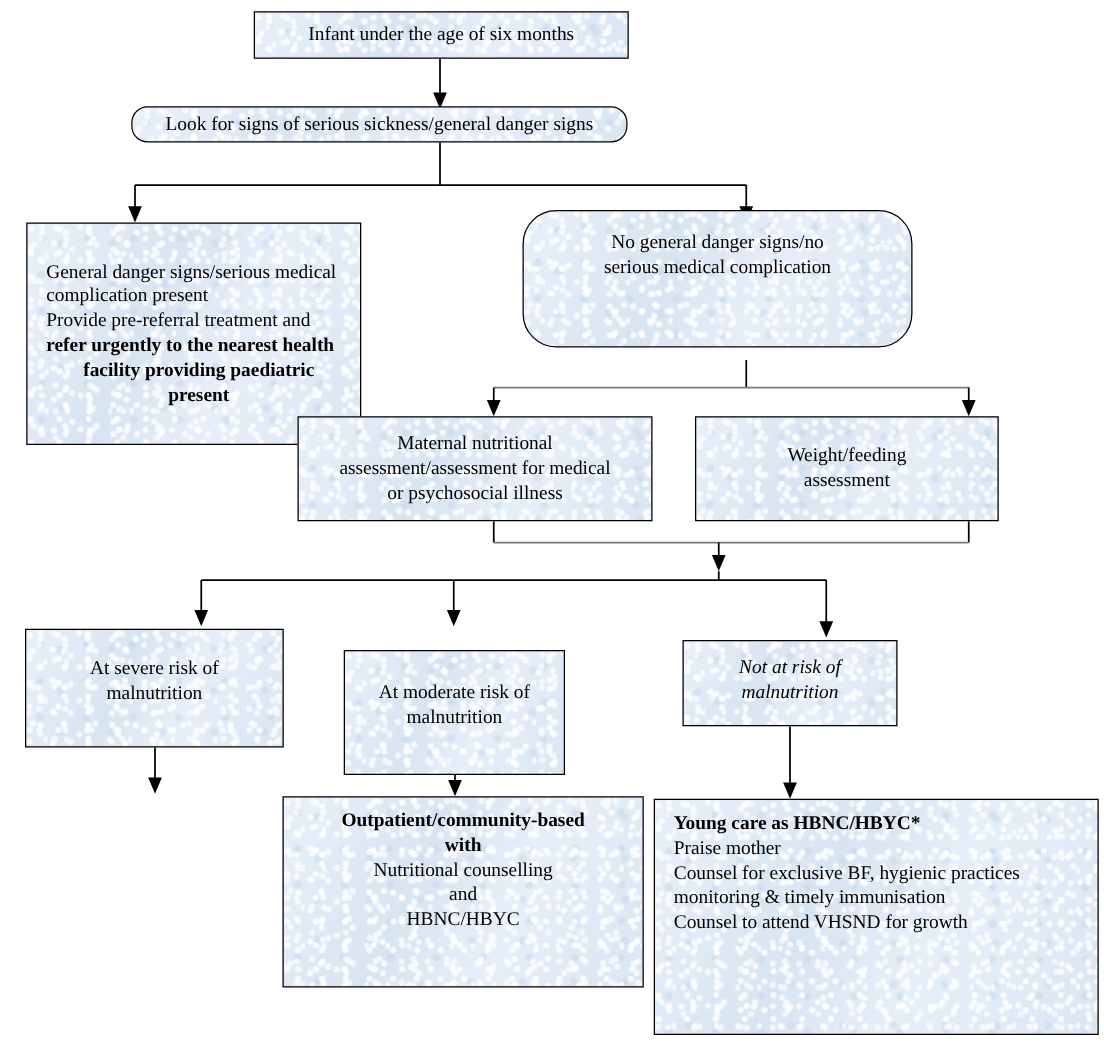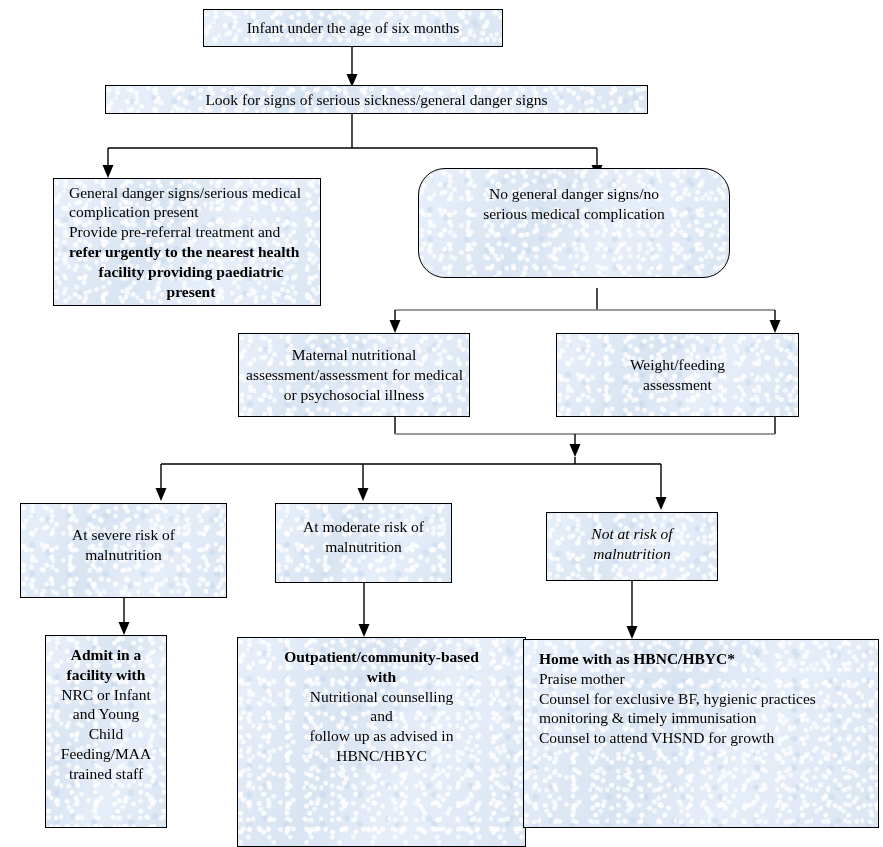--- a/index.html
+++ b/index.html
@@ -147,46 +147,46 @@
       <polygon class="head" points="632,639 626.5,626 637.5,626"></polygon>
     </g>
   </svg>
 
   <div class="node center" style="left:203px; top:9px; width:300px; height:38px;">
     <div class="pad">
       <span class="line">Infant under the age of six months</span>
     </div>
   </div>
 
-  <div class="node center" style="left:105px; top:85px; width:543px; height:29px;">
+  <div class="node center" style="left:105px; top:85px; width:397px; height:29px;border-radius:13px;">
     <div class="pad">
       <span class="line">Look for signs of serious sickness/general danger signs</span>
     </div>
   </div>
 
-  <div class="node left" style="left:21px; top:178px; width:268px; height:128px;margin-left:32px;">
+  <div class="node left" style="left:21px; top:178px; width:268px; height:178px;">
     <div class="pad">
       <span class="line">General danger signs/serious medical</span>
       <span class="line">complication present</span>
       <span class="gap"></span>
       <span class="line">Provide pre-referral treatment and</span>
       <span class="line b">refer urgently to the nearest health</span>
       <span class="line b" style="text-align:center">facility providing paediatric</span>
       <span class="line b" style="text-align:center">present</span>
     </div>
   </div>
 
   <div class="node center" style="left:418px; top:168px; width:312px; height:110px;border-radius:27px;">
     <div class="pad" style="margin-bottom:38px;">
       <span class="line">No general danger signs/no</span>
       <span class="line">serious medical complication</span>
     </div>
   </div>
 
-  <div class="node center" style="left:238px; top:333px; width:232px; height:84px;">
+  <div class="node center" style="left:238px; top:333px; width:284px; height:84px;">
     <div class="pad">
       <span class="line">Maternal nutritional</span>
       <span class="line">assessment/assessment for medical</span>
       <span class="line">or psychosocial illness</span>
     </div>
   </div>
 
   <div class="node center" style="left:556px; top:333px; width:243px; height:84px;">
     <div class="pad">
       <span class="line">Weight/feeding</span>
@@ -194,60 +194,48 @@
     </div>
   </div>
 
   <div class="node center" style="left:20px; top:503px; width:207px; height:95px;">
     <div class="pad" style="margin-bottom:12px;">
       <span class="line">At severe risk of</span>
       <span class="line">malnutrition</span>
     </div>
   </div>
 
-  <div class="node center" style="left:275px; top:503px; width:177px; height:80px;">
+  <div class="node center" style="left:275px; top:520px; width:177px; height:100px;">
     <div class="pad" style="margin-bottom:12px;">
       <span class="line">At moderate risk of</span>
       <span class="line">malnutrition</span>
     </div>
   </div>
 
   <div class="node center" style="left:546px; top:512px; width:172px; height:69px;font-style:italic;">
     <div class="pad" style="margin-bottom:6px;">
       <span class="line">Not at risk of</span>
       <span class="line">malnutrition</span>
     </div>
   </div>
 
-  <div class="node center top-anchor" style="left:45px; top:635px; width:122px; height:193px;">
-    <div class="pad">
-      <span class="line b">Admit in a</span>
-      <span class="line b">facility with</span>
-      <span class="line">NRC or Infant</span>
-      <span class="line">and Young</span>
-      <span class="line">Child</span>
-      <span class="line">Feeding/MAA</span>
-      <span class="line">trained staff</span>
-    </div>
-  </div>
-
-  <div class="node center top-anchor" style="left:226px; top:637px; width:289px; height:210px;margin-left:11px;">
+
+  <div class="node center top-anchor" style="left:226px; top:637px; width:289px; height:153px;">
     <div class="pad">
       <span class="line b">Outpatient/community-based</span>
       <span class="line b">with</span>
       <span class="line">Nutritional counselling</span>
       <span class="line">and</span>
-      <span class="line">follow up as advised in</span>
       <span class="line">HBNC/HBYC</span>
     </div>
   </div>
 
   <div class="node left top-anchor" style="left:523px; top:639px; width:356px; height:189px;">
     <div class="pad">
-      <span class="line b">Home with as HBNC/HBYC*</span>
+      <span class="line b">Young care as HBNC/HBYC*</span>
       <span class="line">Praise mother</span>
       <span class="line">Counsel for exclusive BF, hygienic practices</span>
       <span class="line">monitoring &amp; timely immunisation</span>
       <span class="line">Counsel to attend VHSND for growth</span>
     </div>
   </div>
 
 </div>
 
 </body></html>

